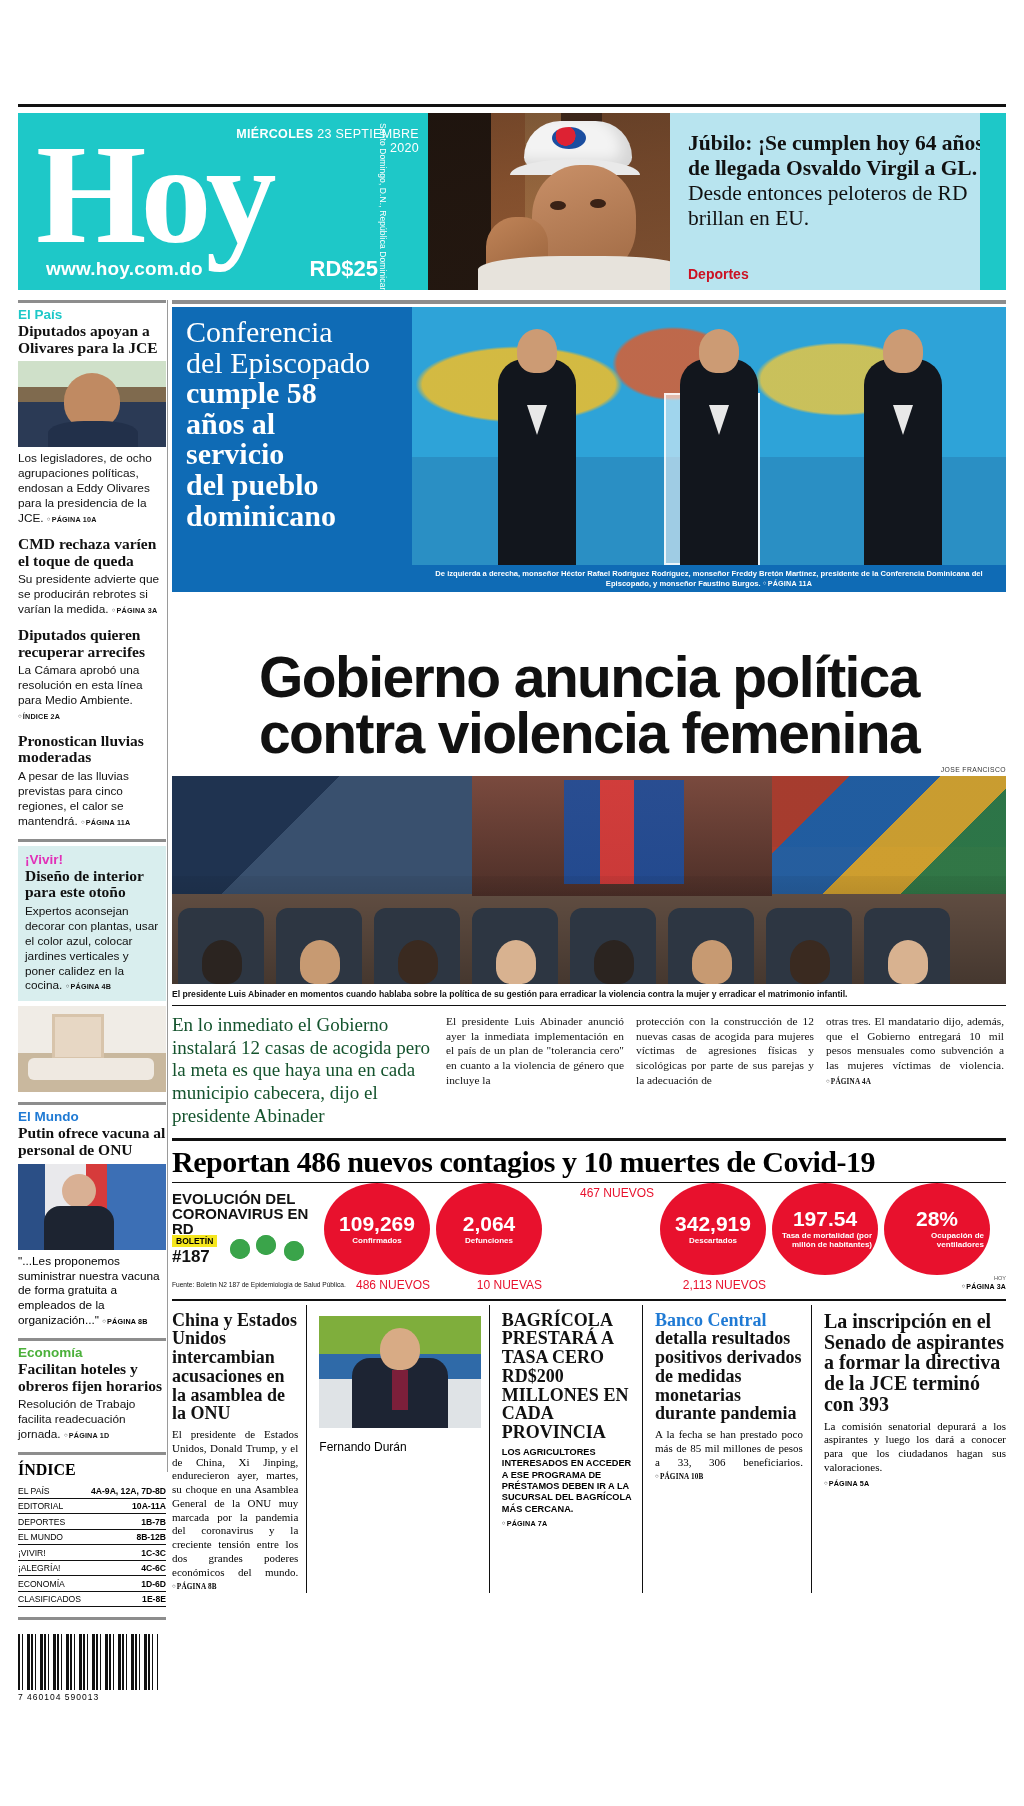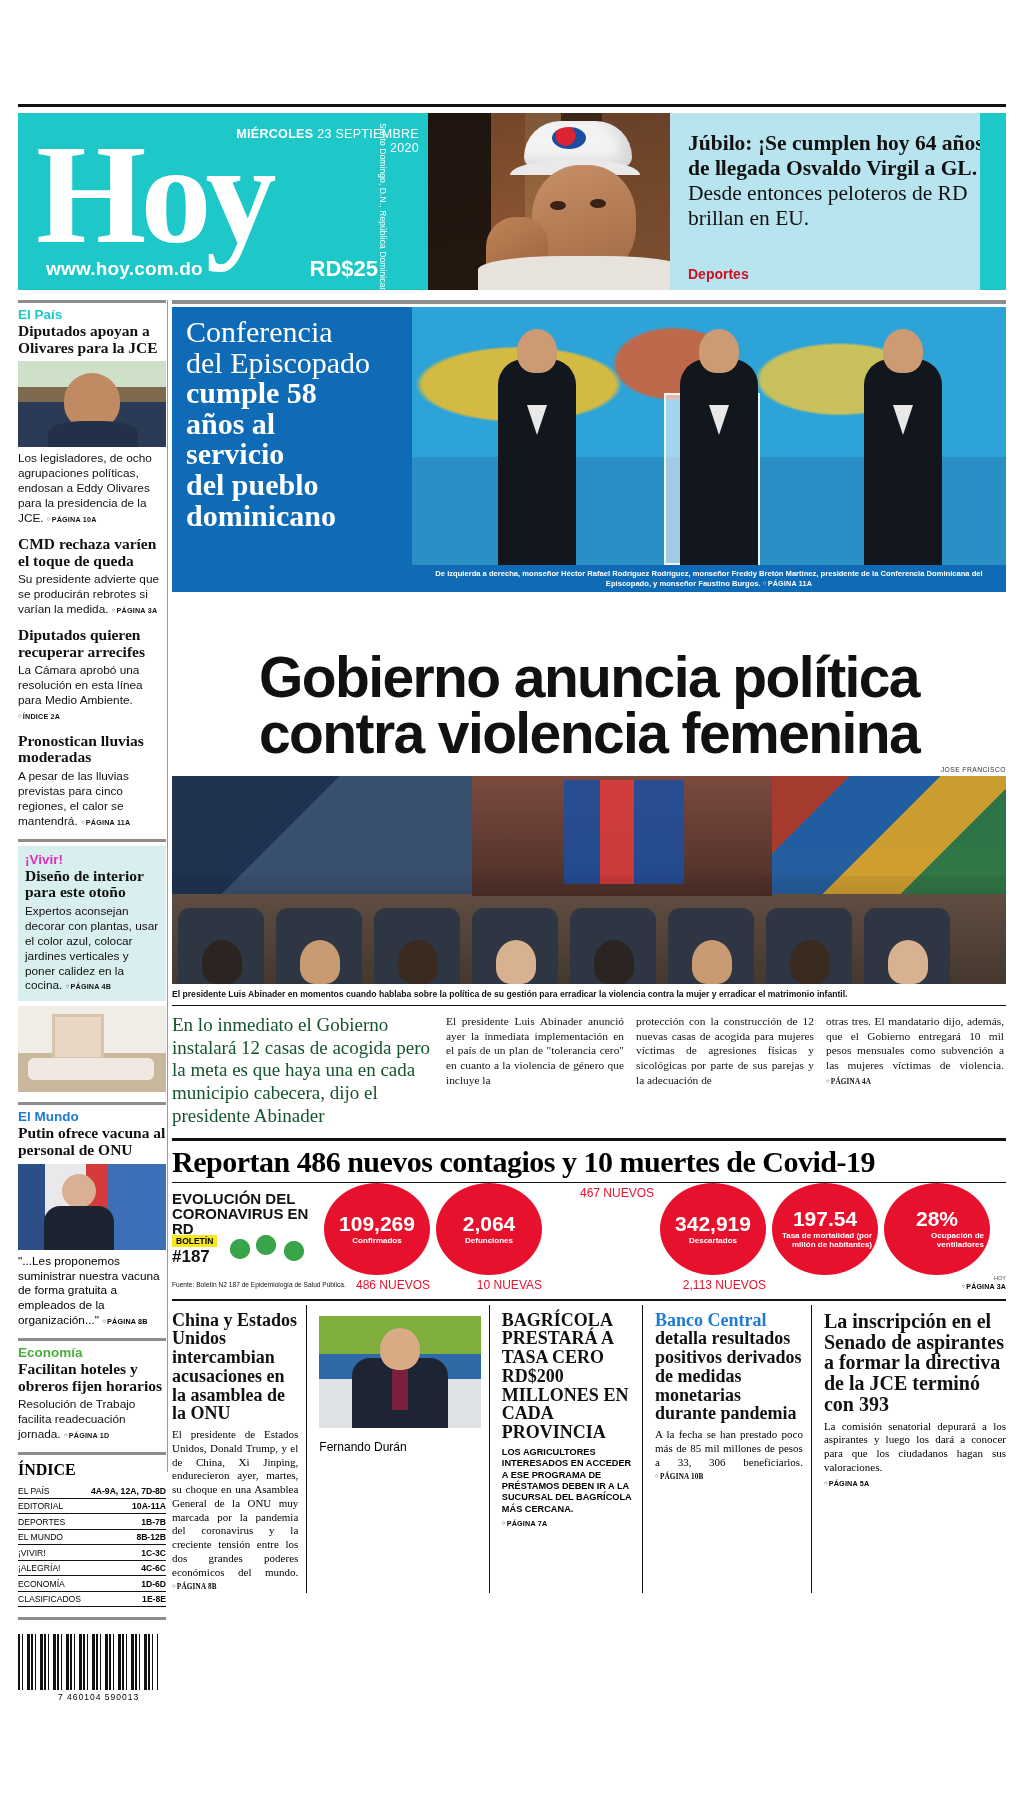--- a/index.html
+++ b/index.html
@@ -104,21 +104,21 @@
   .lc-quote { font-size:11.8px; line-height:1.26; }
 
   .indice-title { font-family:"Liberation Serif", serif; font-weight:700; font-size:16px; margin:6px 0 4px; }
   table.indice { width:100%; border-collapse:collapse; font-size:8.6px; }
   table.indice td { border-bottom:1px solid #111; padding:2.5px 0 2px; white-space:nowrap; }
   table.indice td.r { text-align:right; font-weight:700; }
 
   .barcode { margin-top:14px; }
   .barcode .bars { height:56px; width:140px;
     background:repeating-linear-gradient(90deg,#111 0 2px,#fff 2px 4px,#111 4px 5px,#fff 5px 9px,#111 9px 12px,#fff 12px 13px); }
-  .barcode .num { font-size:8.5px; letter-spacing:1px; margin-top:2px;margin-left:40px; }
+  .barcode .num { font-size:8.5px; letter-spacing:1px; margin-top:2px; }
 
   
   .epis { position:relative; width:834px; height:344px; margin-bottom:6px; }
   .epis-rule { height:4px; background:#8d8d8d; margin-bottom:3px; }
   .epis-left { position:absolute; left:0; top:7px; width:240px; height:285px; background:#0f6bb5;
                padding:10px 10px 0 14px; }
   .epis-left .l1 { font-family:"Liberation Serif", serif; font-size:30px; line-height:1.02; color:#fff; }
   .epis-left .l2 { font-family:"Liberation Serif", serif; font-weight:700; font-size:30px; line-height:1.02; color:#fff; }
   .epis-photo { position:absolute; left:240px; top:7px; width:594px; height:258px; overflow:hidden;
                 background:linear-gradient(170deg,#1e7bbf,#2f9ad0); }

